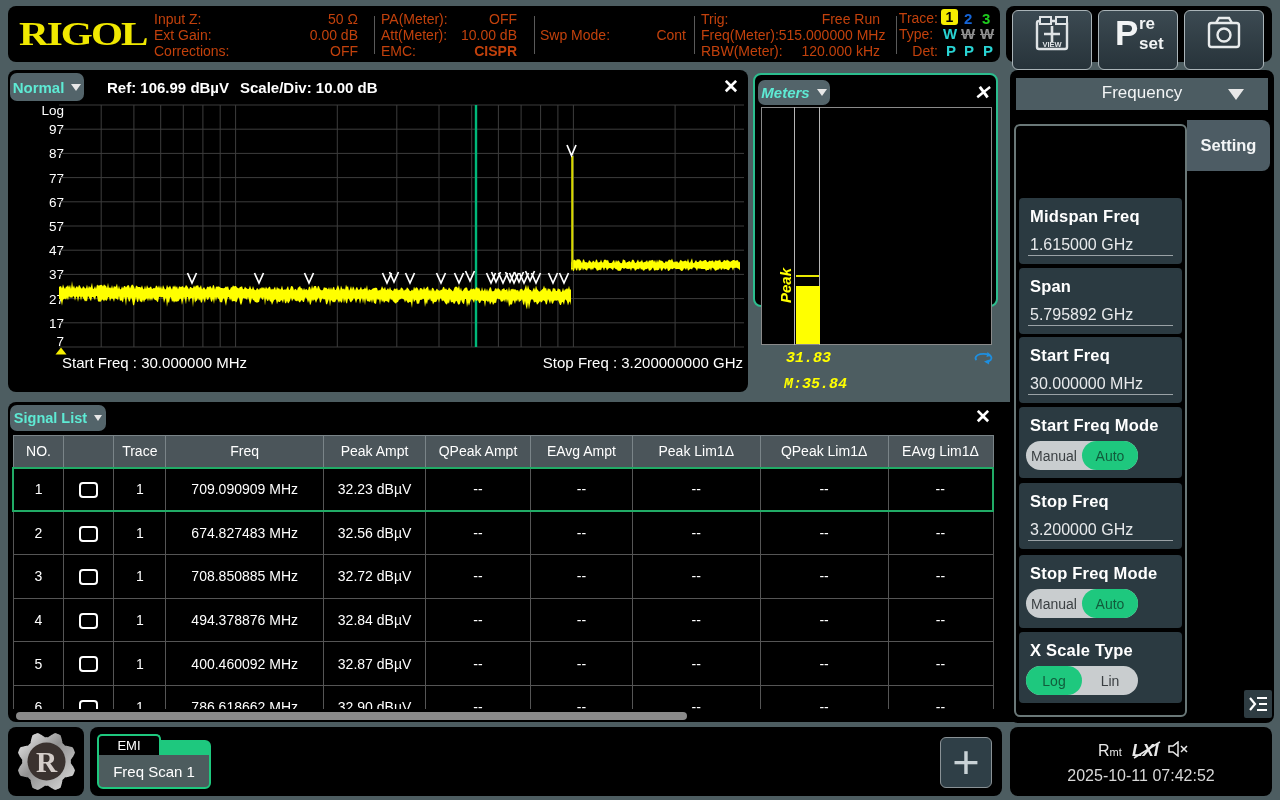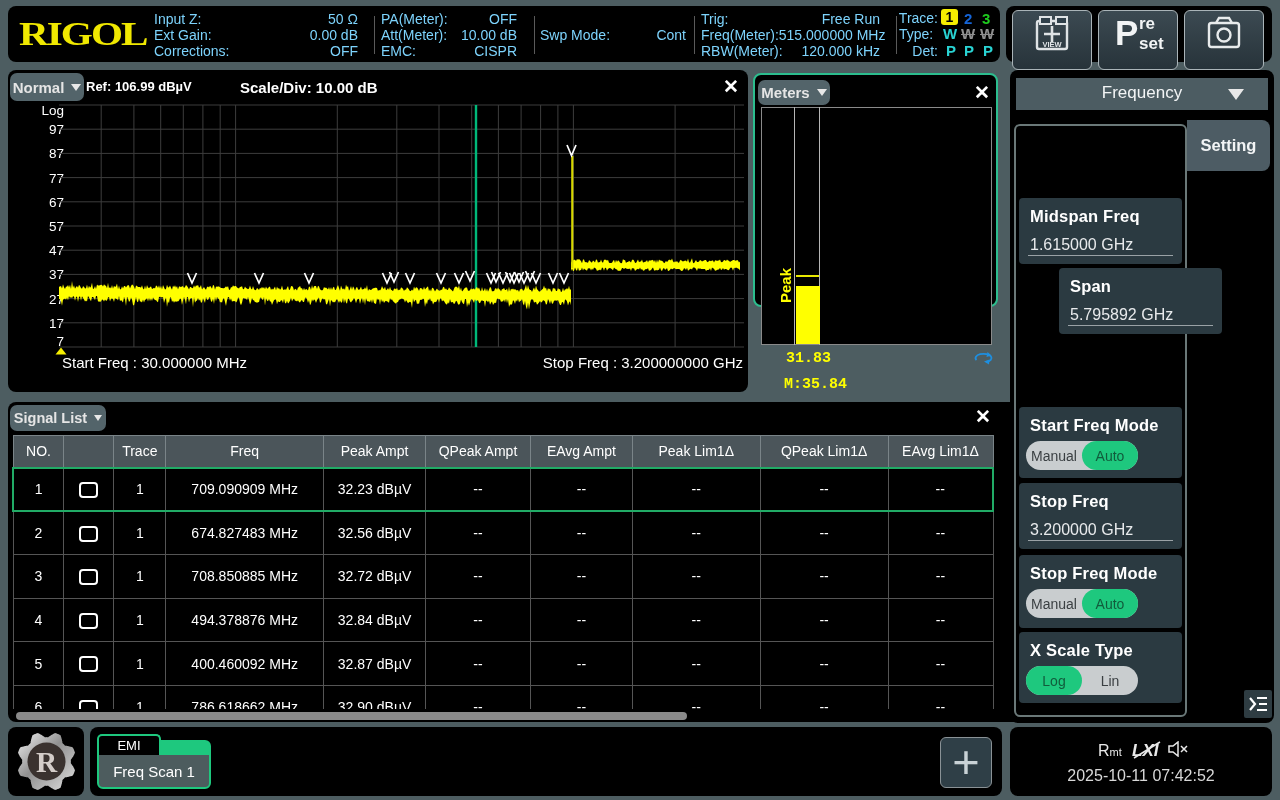--- a/index.html
+++ b/index.html
@@ -1,30 +1,30 @@
 <!DOCTYPE html>
 <html><head><meta charset="utf-8">
 <style>
 *{margin:0;padding:0;box-sizing:border-box;}
 html,body{width:1280px;height:800px;overflow:hidden;}
 body{background:#4d5d61;font-family:"Liberation Sans",sans-serif;color:#fff;position:relative;}
 .abs{position:absolute;}
 .panel{position:absolute;background:#000;border-radius:8px;}
-.gbtn{position:absolute;background:#53646a;border-radius:7px;color:#e5e5e5;font-weight:bold;display:flex;align-items:center;justify-content:center;gap:7px;}
+.gbtn{position:absolute;background:#53646a;border-radius:7px;color:#5eead4;font-weight:bold;display:flex;align-items:center;justify-content:center;gap:7px;}
 .gbtn .tri{width:0;height:0;border-left:5px solid transparent;border-right:5px solid transparent;border-top:7px solid #e8e8e8;}
 .x{position:absolute;font-size:19px;font-weight:bold;color:#fff;line-height:14px;}
 
 #topbar{left:8px;top:6px;width:992px;height:56px;}
-.tb{position:absolute;font-size:14px;color:#7dd3fc;white-space:nowrap;}
+.tb{position:absolute;font-size:14px;color:#c2410c;white-space:nowrap;}
 .tdiv{position:absolute;width:1px;top:10px;height:38px;background:#5a5a5a;}
 
 #spec{left:8px;top:70px;width:740px;height:322px;}
 .ylab{position:absolute;right:684px;font-size:13.5px;color:#fff;text-align:right;width:40px;}
 
-#meters{left:753px;top:73px;width:245px;height:234px;border:2px solid #2cbd8e;}
+#meters{left:753px;top:73px;width:245px;height:234px;border:2px solid #2cbd8e;font-style:italic;}
 
 #siglist{left:8px;top:402px;width:1086px;height:320px;}
 table{border-collapse:collapse;table-layout:fixed;}
 #sigtable{position:absolute;left:0;top:0;font-size:13.5px;}
 #sigtable th{background:#4b555a;font-weight:normal;border:1px solid #7a8488;height:32px;overflow:hidden;white-space:nowrap;font-size:14px;}
 #sigtable td{border:1px solid #555;height:43.6px;text-align:center;background:#000;font-size:14px;overflow:hidden;white-space:nowrap;}
 .cb{display:inline-block;width:19px;height:16px;border:2px solid #fff;border-radius:4px;background:#000;vertical-align:middle;}
 
 #rmenu{left:1010px;top:70px;width:264px;height:653px;}
 .mitem{position:absolute;left:9px;width:163px;background:#2b3a41;border-radius:4px;color:#fff;}
@@ -48,21 +48,21 @@
   <div class="tb" style="left:146px;top:37px;">Corrections:</div>
   <div class="tb" style="left:240px;top:5px;width:110px;text-align:right;">50 Ω</div>
   <div class="tb" style="left:240px;top:21px;width:110px;text-align:right;">0.00 dB</div>
   <div class="tb" style="left:240px;top:37px;width:110px;text-align:right;">OFF</div>
   <div class="tdiv" style="left:366px;"></div>
   <div class="tb" style="left:373px;top:5px;">PA(Meter):</div>
   <div class="tb" style="left:373px;top:21px;">Att(Meter):</div>
   <div class="tb" style="left:373px;top:37px;">EMC:</div>
   <div class="tb" style="left:420px;top:5px;width:89px;text-align:right;">OFF</div>
   <div class="tb" style="left:420px;top:21px;width:89px;text-align:right;">10.00 dB</div>
-  <div class="tb" style="left:420px;top:37px;width:89px;text-align:right;">CISPR</div>
+  <div class="tb" style="left:420px;top:37px;width:89px;text-align:right;font-weight:bold;">CISPR</div>
   <div class="tdiv" style="left:526px;"></div>
   <div class="tb" style="left:532px;top:21px;">Swp Mode:</div>
   <div class="tb" style="left:600px;top:21px;width:78px;text-align:right;">Cont</div>
   <div class="tdiv" style="left:686px;"></div>
   <div class="tb" style="left:693px;top:5px;">Trig:</div>
   <div class="tb" style="left:730px;top:5px;width:142px;text-align:right;">Free Run</div>
   <div class="tb" style="left:693px;top:21px;">Freq(Meter):515.000000 MHz</div>
   <div class="tb" style="left:693px;top:37px;">RBW(Meter):</div>
   <div class="tb" style="left:790px;top:37px;width:82px;text-align:right;">120.000 kHz</div>
   <div class="tdiv" style="left:888px;"></div>
@@ -99,21 +99,21 @@
     <svg width="78" height="46" viewBox="0 0 78 46">
       <path d="M31 12 L34 7 H44 L47 12" fill="none" stroke="#e8ebec" stroke-width="2.4"></path>
       <rect x="24" y="12" width="30" height="24" rx="2.5" fill="none" stroke="#e8ebec" stroke-width="2.4"></rect>
       <circle cx="39" cy="24" r="6.5" fill="none" stroke="#e8ebec" stroke-width="2.4"></circle>
     </svg>
   </div>
 </div>
 
 <div class="panel" id="spec">
   <div class="gbtn" style="left:2px;top:3px;width:74px;height:28px;font-size:15px;">Normal<span class="tri"></span></div>
-  <div class="abs" style="left:78px;top:9px;font-size:13px;font-weight:bold;">Ref: 106.99 dBµV</div>
+  <div class="abs" style="left:99px;top:9px;font-size:15px;font-weight:bold;">Ref: 106.99 dBµV</div>
   <div class="abs" style="left:232px;top:9px;font-size:15px;font-weight:bold;">Scale/Div: 10.00 dB</div>
   <div class="x" style="left:715px;top:10px;">✕</div>
   <div class="ylab" style="top:33px">Log</div>
     <div class="ylab" style="top:52px">97</div>
     <div class="ylab" style="top:76px">87</div>
     <div class="ylab" style="top:101px">77</div>
     <div class="ylab" style="top:125px">67</div>
     <div class="ylab" style="top:149px">57</div>
     <div class="ylab" style="top:173px">47</div>
     <div class="ylab" style="top:197px">37</div>
@@ -315,23 +315,28 @@
     <div class="abs" style="width:100%;top:5px;text-align:center;font-size:17px;color:#f2f4f5;">Frequency</div>
     <div class="abs" style="right:24px;top:11px;width:0;height:0;border-left:8px solid transparent;border-right:8px solid transparent;border-top:11px solid #e8e8e8;"></div>
   </div>
   <div class="abs" style="left:177px;top:50px;width:83px;height:51px;background:#4d5c64;border-radius:0 8px 8px 0;display:flex;align-items:center;justify-content:center;font-size:16.5px;font-weight:bold;color:#f2f4f5;">Setting</div>
   <div class="abs" style="left:4px;top:54px;width:173px;height:593px;border:2px solid #6a7878;border-radius:6px;background:#000;"></div>
   <div class="mitem" style="top:128px;height:66px;">
     <div class="mtitle">Midspan Freq</div>
       <div class="mval">1.615000 GHz</div>
       <div class="mline"></div>
   </div>
-  <div class="mitem" style="top:198px;height:66px;margin-left:40px;">
+  <div class="mitem" style="top:198px;height:66px;">
     <div class="mtitle">Span</div>
       <div class="mval">5.795892 GHz</div>
+      <div class="mline"></div>
+  </div>
+  <div class="mitem" style="top:267px;height:66px;">
+    <div class="mtitle">Start Freq</div>
+      <div class="mval">30.000000 MHz</div>
       <div class="mline"></div>
   </div>
   <div class="mitem" style="top:337px;height:71px;">
     <div class="mtitle">Start Freq Mode</div>
     <div class="tog">
         <span class="tseg" style="left:0;">Manual</span>
         <span class="tseg tact" style="right:0;">Auto</span>
       </div>
   </div>
   <div class="mitem" style="top:413px;height:66px;">

